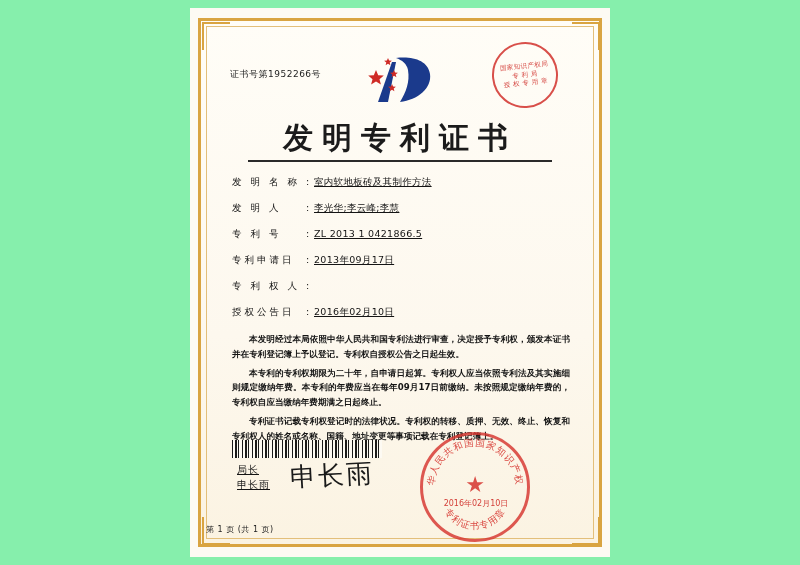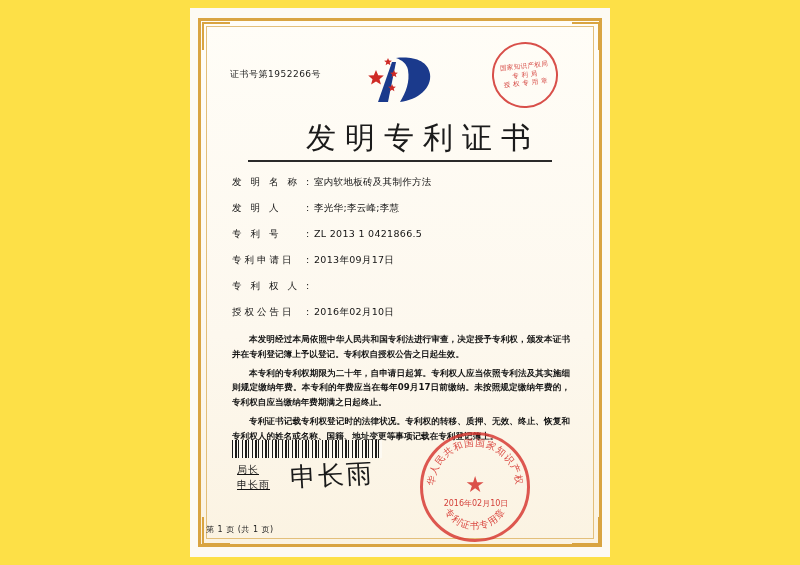--- a/index.html
+++ b/index.html
@@ -8,21 +8,21 @@
     width: 800px;
     height: 565px;
     background: #ffffff;
     font-family: "DejaVu Sans", "Liberation Sans", sans-serif;
   }
 
   #certificate-page {
     position: relative;
     width: 800px;
     height: 565px;
-    background: #fde047;
+    background: #86efac;
     overflow: hidden;
   }
 
   
   .paper {
     position: absolute;
     left: 190px;
     top: 8px;
     width: 420px;
     height: 549px;
@@ -95,24 +95,23 @@
 
   
   .doc-title {
     position: absolute;
     left: 206px;
     top: 118px;
     width: 388px;
     text-align: center;
     font-size: 30px;
     letter-spacing: 9px;
-    font-weight: normal;
+    font-weight: bold;
     color: #1b1b1b;
     font-family: "DejaVu Sans", "Liberation Sans", sans-serif;
-    margin-left: 23px;
   }
   .title-rule {
     position: absolute;
     left: 248px;
     top: 160px;
     width: 304px;
     height: 2px;
     background: #2a2a2a;
   }
 
@@ -146,20 +145,21 @@
     letter-spacing: 3px;
     white-space: nowrap;
   }
   .field-colon {
     flex: 0 0 8px;
     text-align: left;
   }
   .field-value {
     flex: 1 1 auto;
     letter-spacing: 0.3px;
+    text-decoration: underline;
   }
 
   
   .body-text {
     position: absolute;
     left: 232px;
     top: 332px;
     width: 338px;
     font-size: 8.6px;
     line-height: 1.72;

